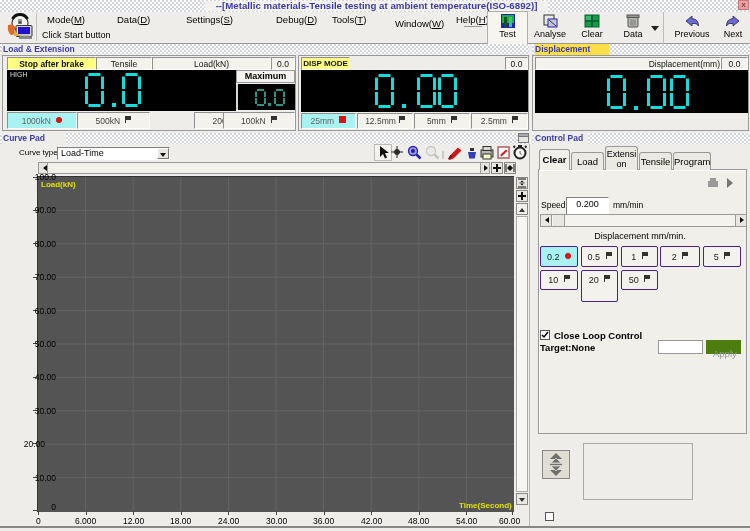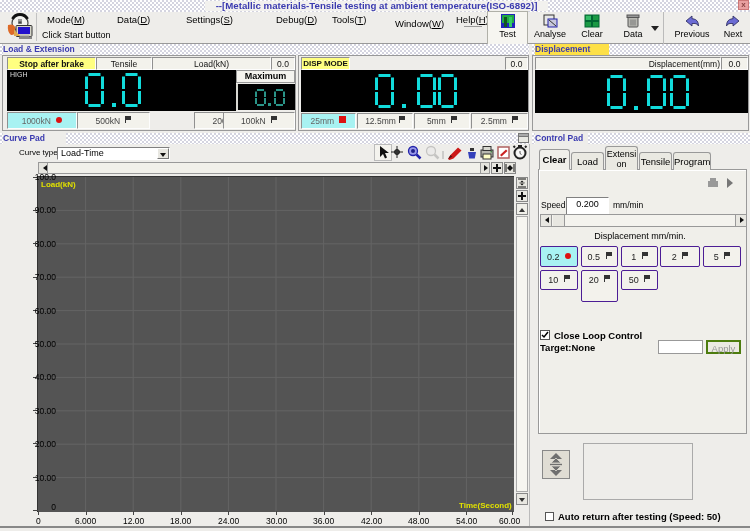--- a/index.html
+++ b/index.html
@@ -281,21 +281,21 @@
 
   <div class="abs" style="left:0;top:11px;width:60px;height:345px;font-size:8.5px;">
     <div class="abs" style="right:4px;top:0px;">100.0</div>
     <div class="abs" style="right:4px;top:33px;">90.00</div>
     <div class="abs" style="right:4px;top:67px;">80.00</div>
     <div class="abs" style="right:4px;top:100px;">70.00</div>
     <div class="abs" style="right:4px;top:134px;">60.00</div>
     <div class="abs" style="right:4px;top:167px;">50.00</div>
     <div class="abs" style="right:4px;top:200px;">40.00</div>
     <div class="abs" style="right:4px;top:234px;">30.00</div>
-    <div class="abs" style="right:4px;top:267px;margin-left:17px;">20.00</div>
+    <div class="abs" style="right:15px;top:267px;margin-left:17px;">20.00</div>
     <div class="abs" style="right:4px;top:301px;">10.00</div>
     <div class="abs" style="right:4px;top:330px;">0</div>
   </div>
 
   <svg class="abs" style="left:36px;top:350px;" width="480" height="5" viewBox="0 0 480 5">
       <g stroke="#444">
         <path d="M2.5,0 v4 M50.5,0 v4 M97.5,0 v4 M145.5,0 v4 M192.5,0 v4 M240.5,0 v4 M288.5,0 v4 M335.5,0 v4 M383.5,0 v4 M430.5,0 v4 M476.5,0 v4"></path>
       </g>
     </svg>
 
@@ -377,35 +377,34 @@
   <div class="abs graybtn" style="left:91px;top:126px;width:37px;height:20px;line-height:19px;">50 <span class="mk"></span></div>
 
   <div class="abs" style="left:10px;top:186px;width:10px;height:10px;background:#fff;border:1px solid #555;">
       <svg width="8" height="8">
         <path d="M1,4 l2,2 l4,-5" stroke="#000" stroke-width="1.5" fill="none"></path>
       </svg>
     </div>
   <div class="abs" style="left:24px;top:186px;font-size:9.5px;font-weight:bold;">Close Loop Control</div>
   <div class="abs" style="left:10px;top:198px;font-size:9.5px;font-weight:bold;">Target:None</div>
   <div class="abs" style="left:128px;top:196px;width:45px;height:14px;background:#fff;border:1px solid #999;"></div>
-  <div class="abs" style="left:176px;top:196px;width:35px;height:14px;background:#ebeae3;border:2px solid #4d7c0f;color:#999;text-align:center;font-size:9.5px;line-height:13px;">Apply</div>
+  <div class="abs" style="left:176px;top:196px;width:35px;height:14px;background:#ebeae3;border:7px solid #4d7c0f;color:#999;text-align:center;font-size:9.5px;line-height:13px;">Apply</div>
 
   <div class="abs" style="left:12px;top:306px;width:28px;height:29px;background:#e0ddd4;border:1px solid #888;">
       <svg width="26" height="27">
         <path d="M13,2 l6,6 h-12z" fill="#6f6f6f"></path>
         <path d="M13,7 l5,5 h-10z" fill="#6f6f6f" stroke="#e0ddd4" stroke-width="0.8"></path>
         <rect x="7" y="12.8" width="12" height="1.4" fill="#6f6f6f"></rect>
         <path d="M13,25 l6,-6 h-12z" fill="#6f6f6f"></path>
         <path d="M13,20 l5,-5 h-10z" fill="#6f6f6f" stroke="#e0ddd4" stroke-width="0.8"></path>
       </svg>
     </div>
   <div class="abs" style="left:53px;top:299px;width:110px;height:57px;border:1px solid #aaa;background:#eeedea;"></div>
 
   <div class="abs" style="left:15px;top:368px;width:9px;height:9px;background:#fff;border:1px solid #555;"></div>
-  <div class="abs" style="left:28px;top:367px;font-size:9.5px;font-weight:bold;">Auto return after testing (Speed: 50)</div>
 </div>
 
 <div class="abs" style="left:529px;top:144px;width:3px;height:382px;background:#eeedea;border-left:1px solid #bbb;"></div>
 
 <div class="abs" style="left:0;top:526px;width:750px;height:2px;background:#888;"></div>
 <div class="abs" style="left:0;top:528px;width:750px;height:3px;background:#eeedea;"></div>
 
 <svg width="0" height="0" style="position:absolute;">
 <defs>
 <g id="dg0">

